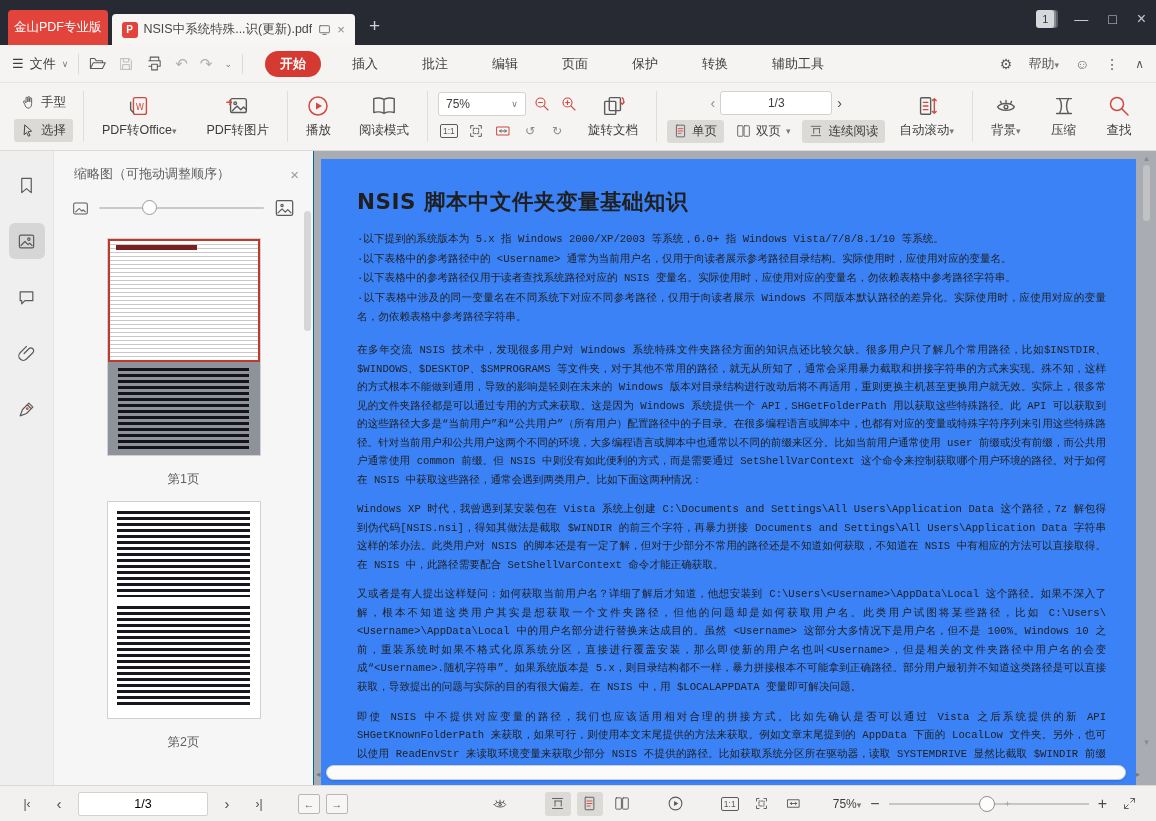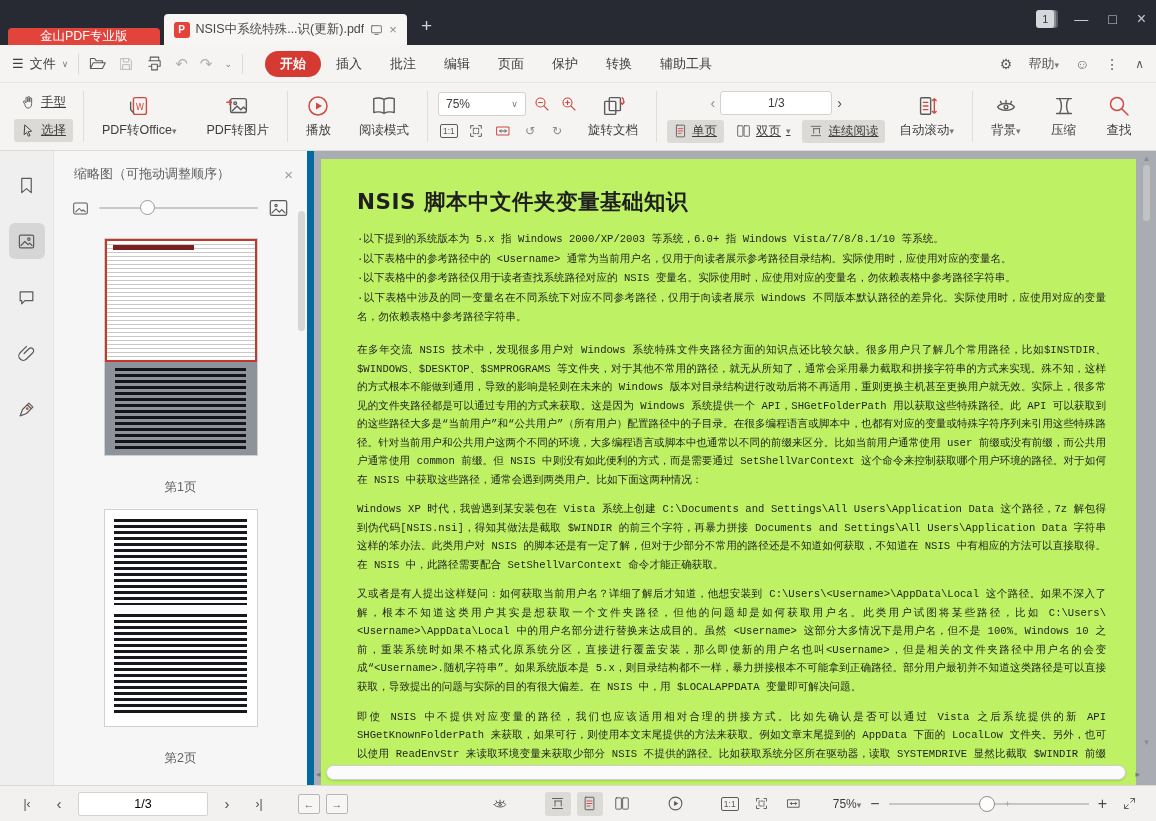--- a/index.html
+++ b/index.html
@@ -3,79 +3,79 @@
 <meta charset="utf-8">
 <style>
   * { margin:0; padding:0; box-sizing:border-box; }
   html,body { width:1156px; height:821px; overflow:hidden; font-family:"Liberation Sans","DejaVu Sans",sans-serif; }
   body { background:#f4f3f1; color:#3c3c3c; font-size:12px; }
   svg { display:block; }
   .ic { stroke:#5a5a5a; fill:none; stroke-width:1.5; stroke-linecap:round; stroke-linejoin:round; }
   .ic-red { stroke:#cf4a42; }
   
   .titlebar { height:45px; background:#272a33; display:flex; align-items:flex-end; position:relative; }
-  .tab-red { height:17px; background:#e2433b; color:#fff; display:flex; align-items:center; padding:0 32px; margin-left:8px; font-size:12.5px; border-radius:4px 4px 0 0; }
+  .tab-red { height:35px; background:#e2433b; color:#fff; display:flex; align-items:center; padding:0 6px; margin-left:8px; font-size:12.5px; border-radius:4px 4px 0 0; }
   .tab-doc { height:31px; background:#f7f6f5; color:#474747; display:flex; align-items:center; gap:6px; padding:0 10px; margin-left:4px; font-size:12.5px; border-radius:4px 4px 0 0; max-width:260px; }
   .tab-doc .pdfbadge { width:16px; height:16px; background:#e2433b; color:#fff; border-radius:3px; font-size:10px; display:flex; align-items:center; justify-content:center; font-weight:bold; }
   .tab-doc .tclose, .tab-doc .tcast { color:#8a8a8a; font-size:13px; }
   .newtab { color:#cfd1d6; font-size:19px; margin-left:14px; margin-bottom:8px; }
   .winctl { position:absolute; right:10px; top:10px; display:flex; align-items:center; gap:20px; color:#c7c9ce; font-size:14px; }
   .winbadge { background:#d6d8dc; color:#33363f; font-size:11px; width:18px; height:18px; border-radius:3px; display:flex; align-items:center; justify-content:center; box-shadow:2px 0 0 #8a8d94, 4px 0 0 #5c5f68; }
   
   .menubar { height:38px; background:#f5f4f2; display:flex; align-items:center; padding:0 12px; border-bottom:1px solid #e7e5e2; }
   .m-file { display:flex; align-items:center; gap:6px; font-size:13px; color:#3c3c3c; }
   .m-sep { width:1px; height:20px; background:#dcdad7; margin:0 10px; }
   .m-icons { display:flex; align-items:center; gap:12px; }
   .m-icons .dis { opacity:.38; }
-  .menu-items { display:flex; align-items:center; gap:2px; margin-left:12px; }
+  .menu-items { display:flex; align-items:center; gap:18px; margin-left:12px; }
   .menu-item { padding:4px 13px; font-size:13px; color:#3c3c3c; }
   .menu-item.active { background:#d43a31; color:#fff; border-radius:13px; font-weight:bold; padding:4px 15px; }
   .menu-right { margin-left:auto; display:flex; align-items:center; gap:16px; color:#5a5a5a; font-size:14px; }
   
   .toolbar { height:68px; background:#f5f4f2; display:flex; align-items:stretch; padding:4px 6px; border-bottom:1px solid #dddbd8; }
   .tgroup { display:flex; align-items:center; padding:0 8px; }
   .tdiv { width:1px; background:#e0ddda; margin:4px 2px; }
   .stack { display:flex; flex-direction:column; justify-content:center; gap:5px; }
   .hrow { display:flex; align-items:center; gap:5px; }
-  .tool-h { display:flex; align-items:center; gap:5px; padding:3px 7px; border-radius:3px; font-size:12.5px; color:#3c3c3c;text-decoration:underline; }
+  .tool-h { display:flex; align-items:center; gap:5px; padding:3px 7px; border-radius:3px; font-size:12.5px; color:#3c3c3c; }
   .tool-h.on { background:#dcdad7; }
   .tool-v { display:flex; flex-direction:column; align-items:center; gap:4px; padding:2px 8px; font-size:12.5px; color:#3c3c3c; }
   .caret { font-size:9px; color:#7a7a7a; }
   .zoombox { width:88px; height:24px; background:#fff; border:1px solid #d4d2cf; border-radius:3px; display:flex; align-items:center; justify-content:space-between; padding:0 7px; font-size:12px; }
   .pagebox { width:112px; height:24px; background:#fff; border:1px solid #d4d2cf; border-radius:3px; text-align:center; font-size:12px; color:#3c3c3c; font-family:"Liberation Sans",sans-serif; }
   .sq { width:22px; height:20px; border:1px solid transparent; border-radius:3px; display:flex; align-items:center; justify-content:center; font-size:12px; color:#555; }
   .onebox { border:1px solid #5a5a5a; border-radius:2px; font-size:8.5px; padding:1px 2px; color:#5a5a5a; }
   
   .main { display:flex; height:634px; }
   .rail { width:54px; background:#efeff0; border-right:1px solid #e3e2e1; display:flex; flex-direction:column; align-items:center; padding-top:16px; gap:20px; }
   .rail-btn { width:36px; height:36px; border-radius:6px; display:flex; align-items:center; justify-content:center; }
   .rail-btn.on { background:#d7d6d6; }
-  .panel { width:260px; background:#f6f6f7; border-right:7px solid #0369a1; display:flex; flex-direction:column; overflow:hidden; position:relative; }
+  .panel { width:260px; background:#f6f6f7; border-right:1px solid #0369a1; display:flex; flex-direction:column; overflow:hidden; position:relative; }
   .panel-head { display:flex; align-items:center; justify-content:space-between; padding:14px 14px 8px 20px; font-size:13px; color:#5f5f5f; }
   .panel-head .x { color:#9a9a9a; font-size:15px; }
   .slider-row { display:flex; align-items:center; gap:10px; padding:8px 18px 14px 18px; }
   .track { flex:1; height:2px; background:#c9c9c9; border-radius:1px; position:relative; }
   .knob { width:15px; height:15px; background:#fdfdfd; border:1px solid #9a9a9a; border-radius:50%; position:absolute; top:-7px; }
   .thumbs { flex:1; overflow:hidden; display:flex; flex-direction:column; align-items:center; padding-top:8px; }
   .thumb1 { width:152px; height:216px; background:#fff; box-shadow:0 0 0 1px #d0d0d0; position:relative; }
   .vp { position:absolute; left:0; top:0; right:0; height:57%; border:2px solid #c0392b; background:
        repeating-linear-gradient(#fff 0 3px, #c9c9c9 3px 4px); }
   .vp .tt { position:absolute; left:6px; top:4px; width:55%; height:5px; background:#7a2020; }
   .dim { position:absolute; left:0; bottom:0; right:0; height:43%; background:#8e939b; }
   .dim .bars { position:absolute; left:7%; right:7%; top:6%; bottom:6%; background:repeating-linear-gradient(#14141a 0 3px, #8e939b 3px 6px); }
-  .plabel { font-size:12.5px; color:#5f5f5f; padding:24px 0 14px 0; }
+  .plabel { font-size:12.5px; color:#5f5f5f; padding:16px 0 14px 0; }
   .thumb2 { width:152px; height:216px; background:#fff; box-shadow:0 0 0 1px #d0d0d0; position:relative; flex-shrink:0; }
   .thumb2 .bars { position:absolute; left:6%; right:6%; top:4%; height:40%;
        background:repeating-linear-gradient(#17171d 0 3px, #fff 3px 6px); }
   .thumb2 .bars2 { position:absolute; left:6%; right:6%; top:48%; height:46%;
        background:repeating-linear-gradient(#17171d 0 3px, #fff 3px 6px); }
   .panel-sb { position:absolute; right:2px; top:60px; width:7px; height:120px; background:#d6d6d8; border-radius:4px; }
   
   .docarea { flex:1; background:#a9acb3; position:relative; overflow:hidden; }
-  .page { position:absolute; left:7px; top:8px; right:20px; bottom:0; background:#bef264; overflow:hidden;
+  .page { position:absolute; left:7px; top:8px; right:20px; bottom:0; background:#3b82f6; overflow:hidden;
           padding:28px 30px 4px 36px; color:#1f1f1f; }
   .doc-title { font-size:21.5px; font-weight:bold; font-family:"DejaVu Sans",sans-serif; letter-spacing:.5px; margin-bottom:14px; }
   .doc-body { font-family:Liberation Mono, monospace; font-size:10.6px; line-height:1.75; text-align:justify; }
   .doc-body p { margin-bottom:11px; }
   .bullets div { line-height:1.85; }
   .bullets { margin-bottom:13px; }
   
   .vsb { position:absolute; right:3px; top:2px; bottom:38px; width:13px; }
   .vsb .arr { color:#8a8a8a; font-size:9px; text-align:center; }
   .vsb .vtrack { position:absolute; top:12px; bottom:12px; left:3px; width:7px; }

